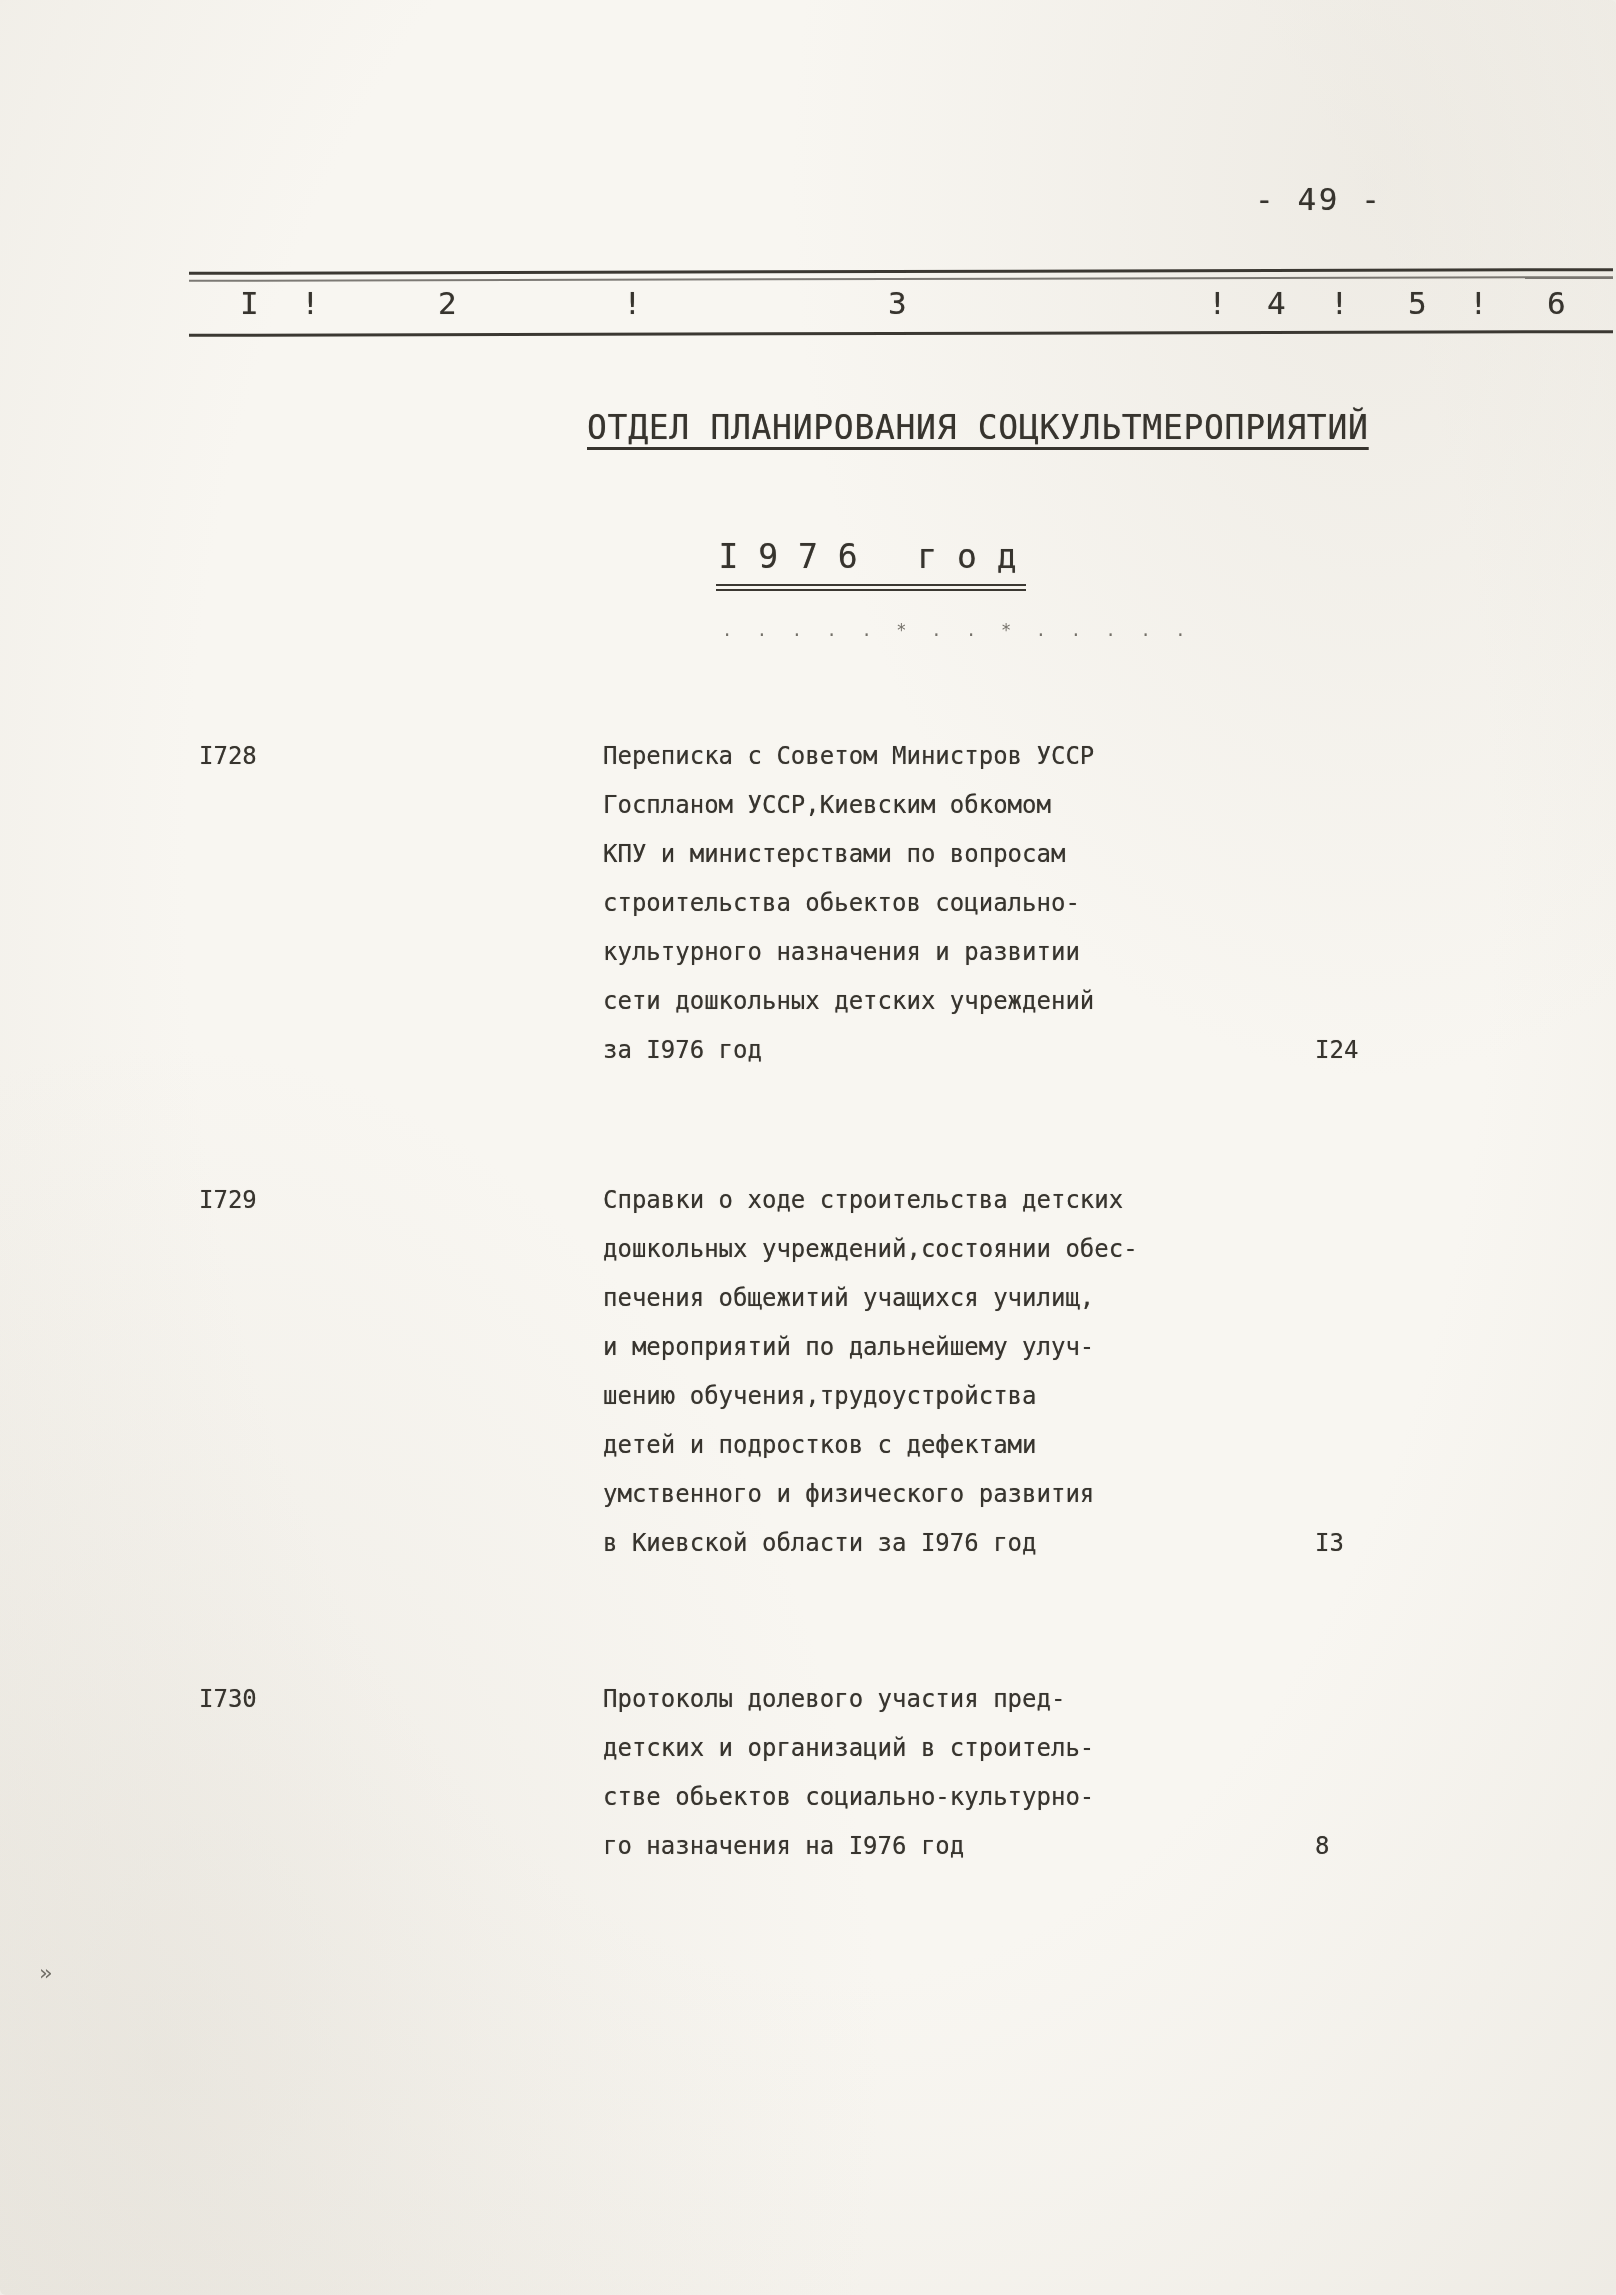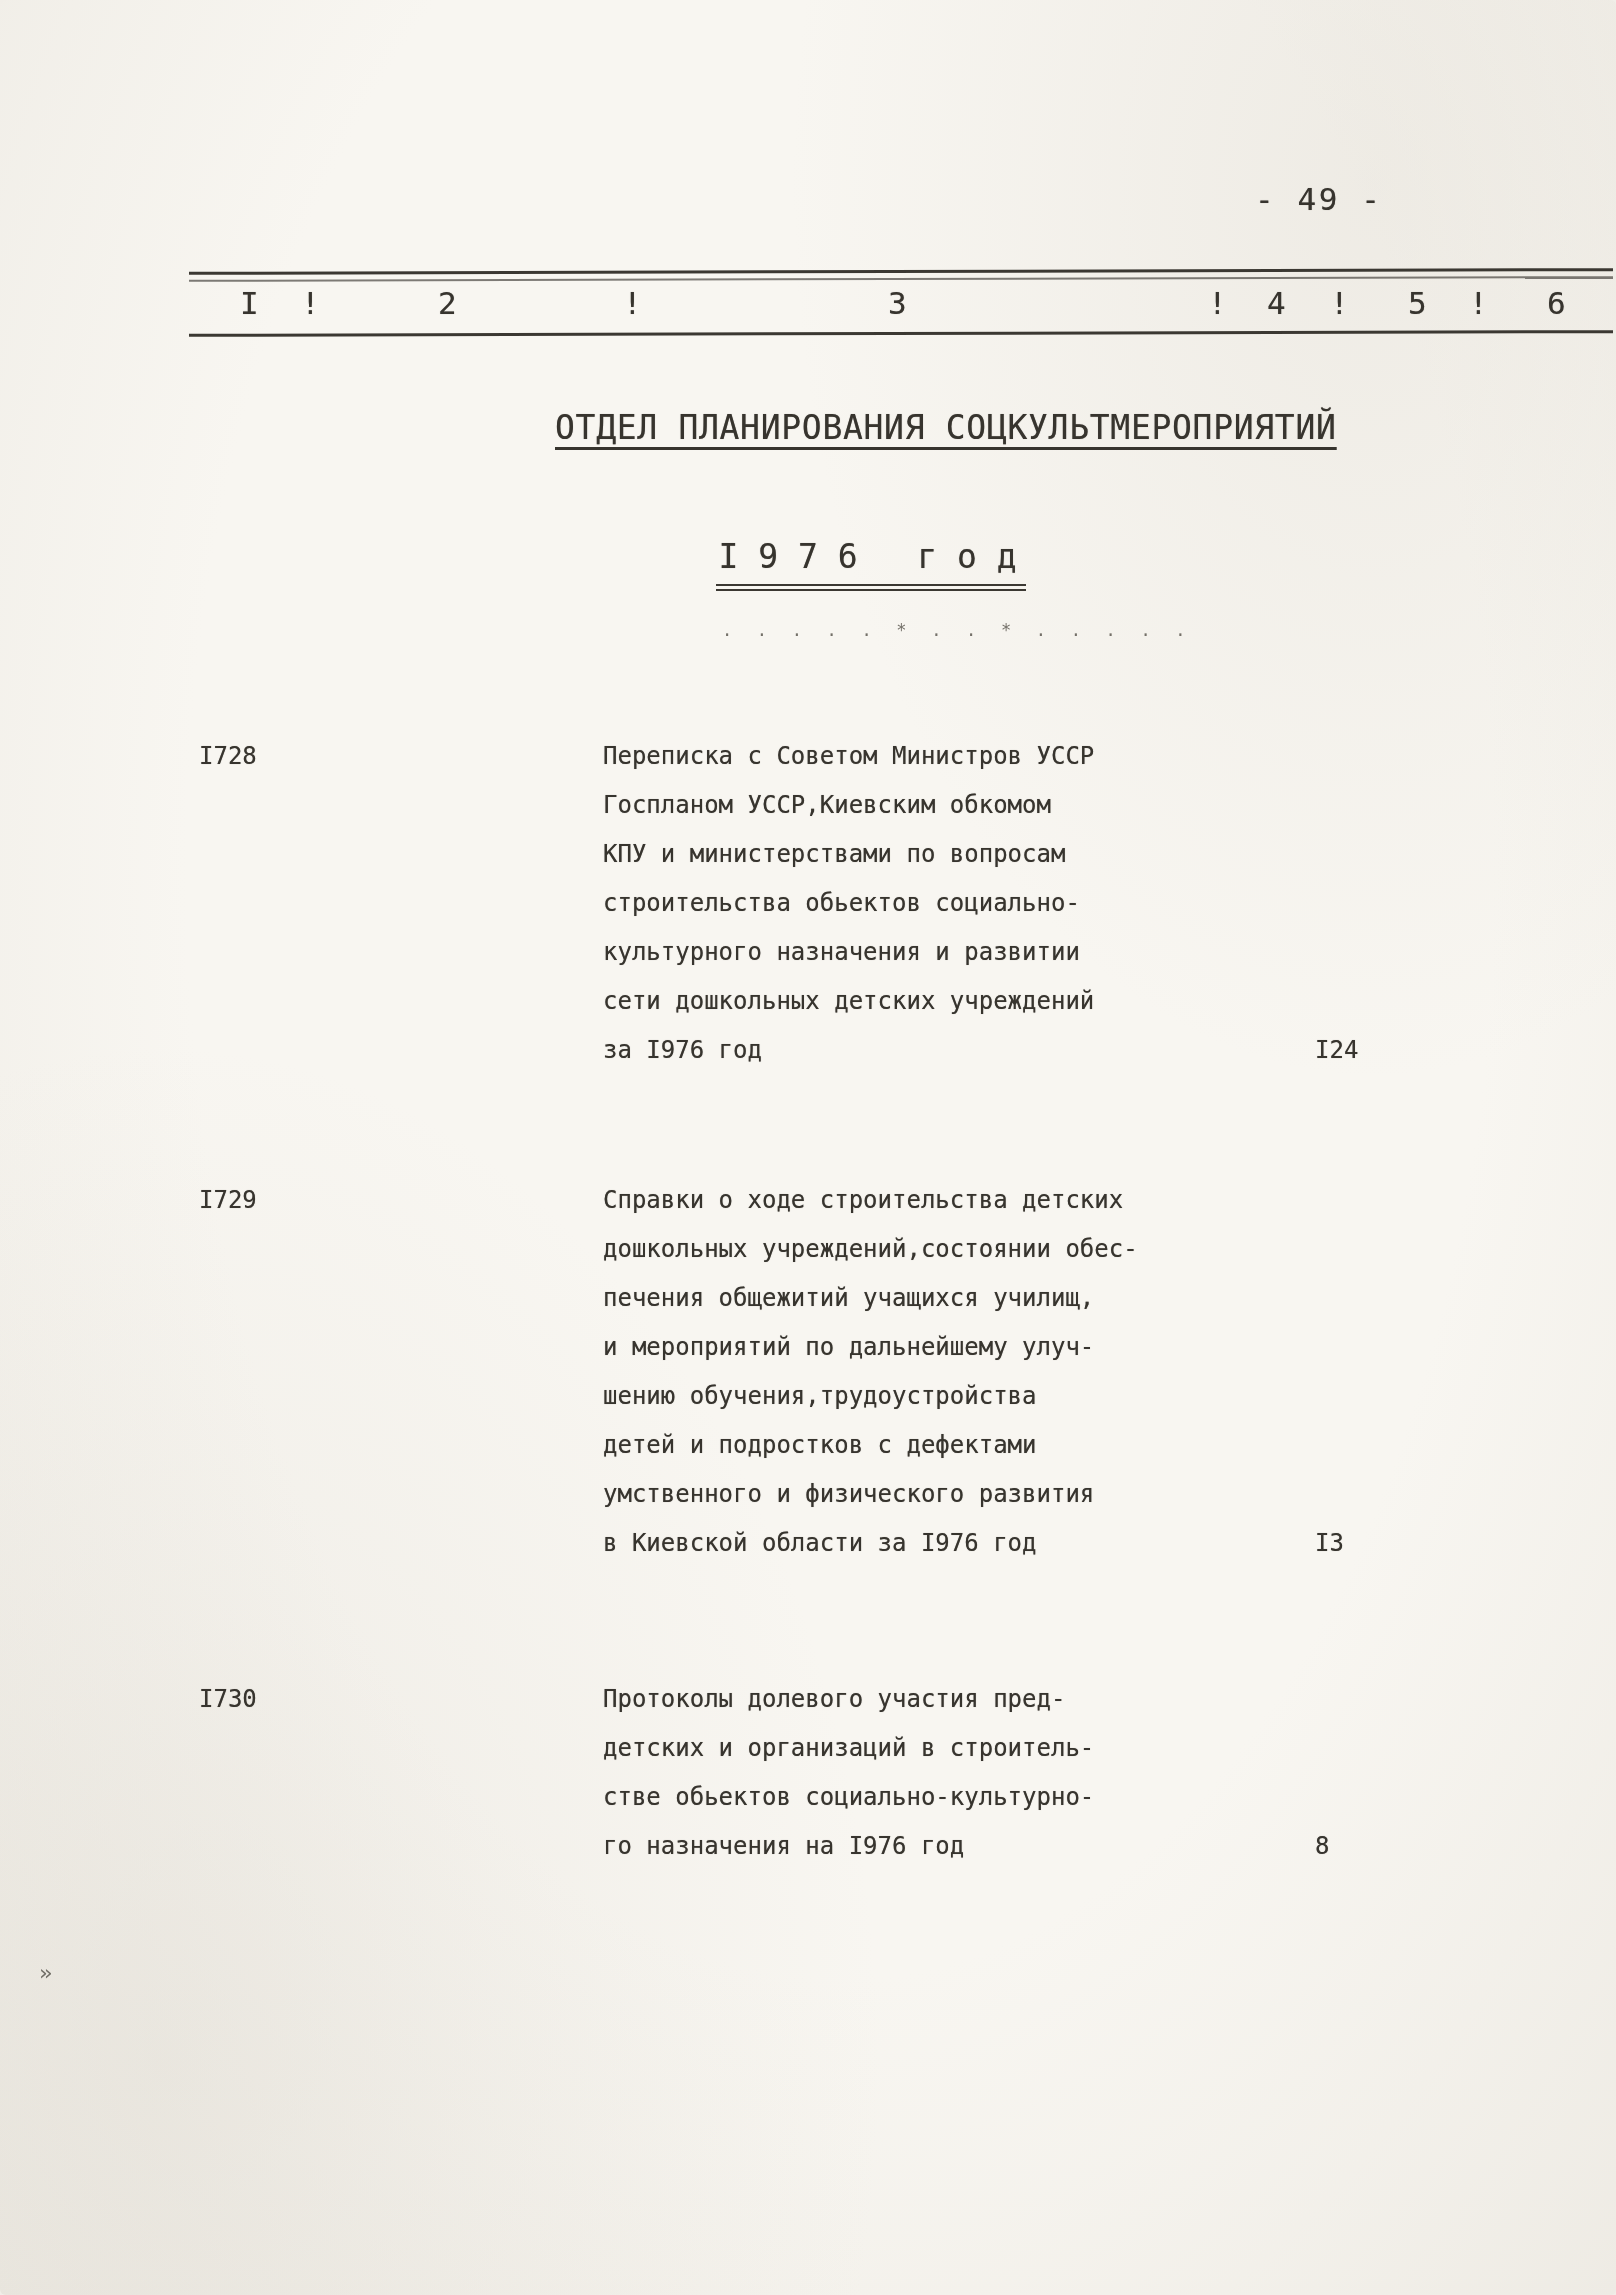--- a/index.html
+++ b/index.html
@@ -44,21 +44,21 @@
   .rule-top    { top: 270px; height: 3.3px; }
   .rule-top2   { top: 278px; height: 2px; opacity: 0.65; }
   .rule-bottom { top: 332px; height: 3.3px; }
   .colheads span {
     position: absolute;
     top: 285px;
     font-size: 31px;
   }
   .section-title {
     position: absolute;
-    left: 555px;
+    left: 587px;
     top: 408px;
     font-size: 33px;
     letter-spacing: 0.7px;
     text-decoration: underline;
     text-decoration-thickness: 2.6px;
     text-underline-offset: 7.8px;
     white-space: pre;
   }
   .year-heading {
     position: absolute;

